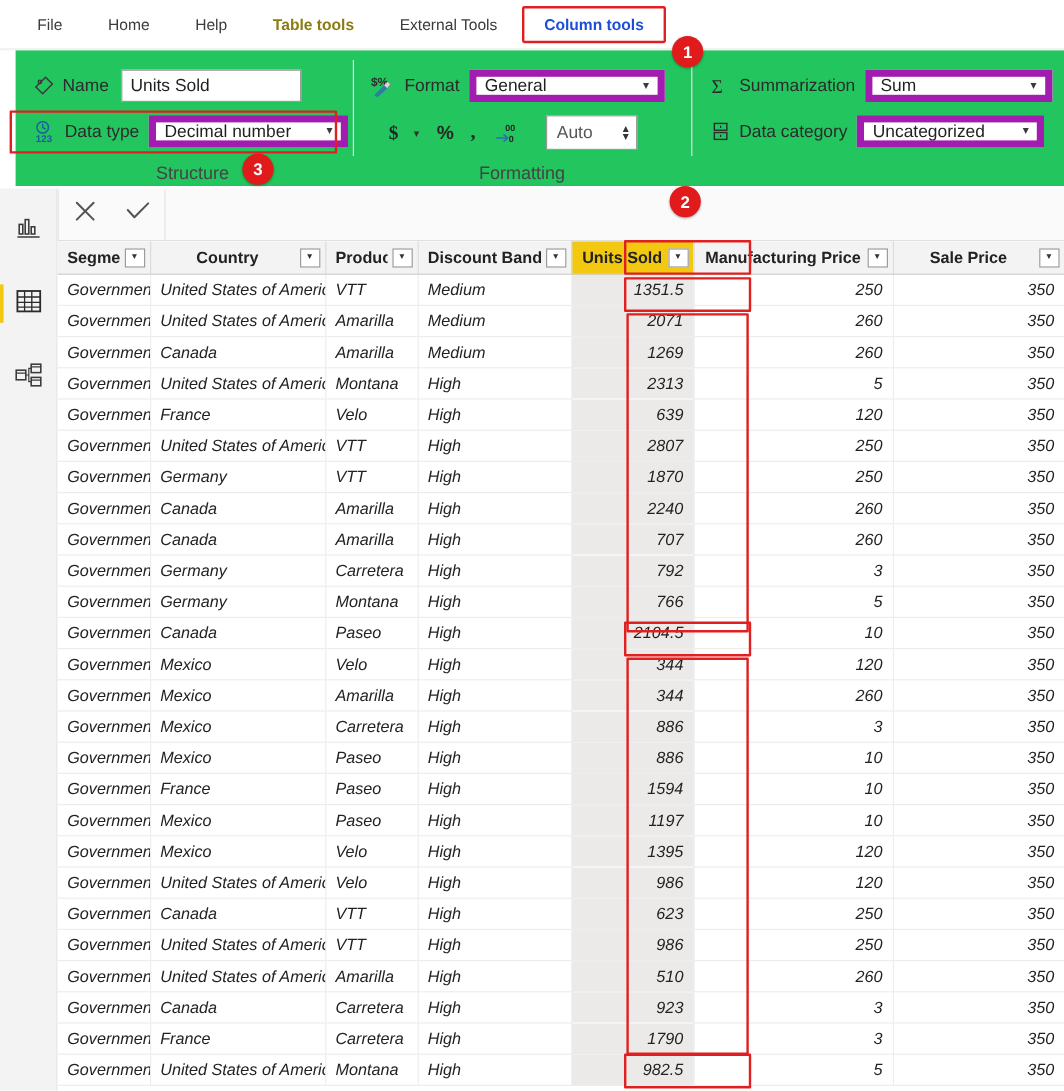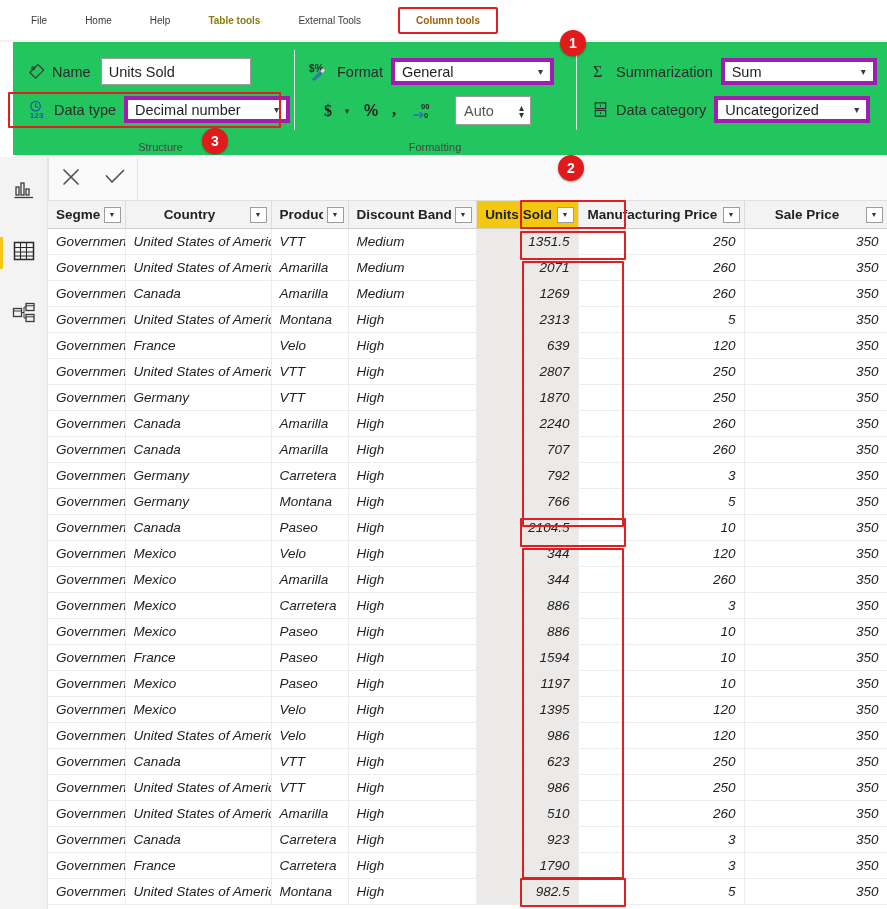--- a/index.html
+++ b/index.html
@@ -15,30 +15,29 @@
   #app { position: relative; width: 887px; height: 909px; background: #fff; }
 
   
   .tabstrip {
     position: absolute; left: 0; top: 0; width: 887px; height: 40px;
     background: #ffffff;
     display: flex; align-items: center;
     padding-left: 14px;
   }
   .tab {
-    font-size: 10px; color: #3b3b3b;
+    font-size: 13px; color: #3b3b3b;
     padding: 6px 16px; margin-right: 4px;
     white-space: nowrap; cursor: default;
     border: 1px solid transparent;
   }
   .tab.contextual { color: #8a7b12; font-weight: 700; }
   .tab.active {
-    color: #a16207; font-weight: 700;
+    color: #1d4ed8; font-weight: 700;
     background: #ffffff;
-    margin-left: 16px;
   }
   .tab.boxed {
     border: 2px solid #e02020;
     background: #fff;
     border-radius: 2px;
   }
   .tabstrip-underline {
     position: absolute; left: 0; top: 40px; width: 887px; height: 2px;
     background: #f2f2f2;
   }
@@ -46,37 +45,37 @@
   
   .ribbon {
     position: absolute; left: 13px; top: 42px; width: 887px; height: 113px;
     background: #22c55e;
   }
   .ribbon-sep {
     position: absolute; top: 8px; width: 1px; height: 80px; background: #e2e2e2;
   }
   .group-label {
     position: absolute; bottom: 2px;
-    font-size: 11px; color: #444; text-align: center;
+    font-size: 15px; color: #444; text-align: center;
   }
 
   
   .rrow { position: absolute; display: flex; align-items: center; }
   .rlabel { font-size: 14.5px; color: #2b2b2b; white-space: nowrap; }
 
   .ricon { display: inline-flex; align-items: center; justify-content: center; margin-right: 6px; }
 
   .textbox {
     height: 27px; border: 1px solid #9a9a9a; background: #fff;
     font-size: 14.5px; color: #1f1f1f;
     padding: 0 7px; display: flex; align-items: center;
     font-family: "Liberation Sans", sans-serif;
   }
   .combobox {
-    height: 27px; border: 4px solid #a21caf; background: #fff;
+    height: 27px; border: 6px solid #a21caf; background: #fff;
     font-size: 14.5px; color: #1f1f1f;
     padding: 0 22px 0 7px; display: flex; align-items: center;
     position: relative;
   }
   .combobox .chev {
     position: absolute; right: 7px; top: 50%; transform: translateY(-50%);
     font-size: 10px; color: #3a3a3a; line-height: 1;
   }
   .spinbox {
     height: 29px; border: 1px solid #9a9a9a; background: #fff;

